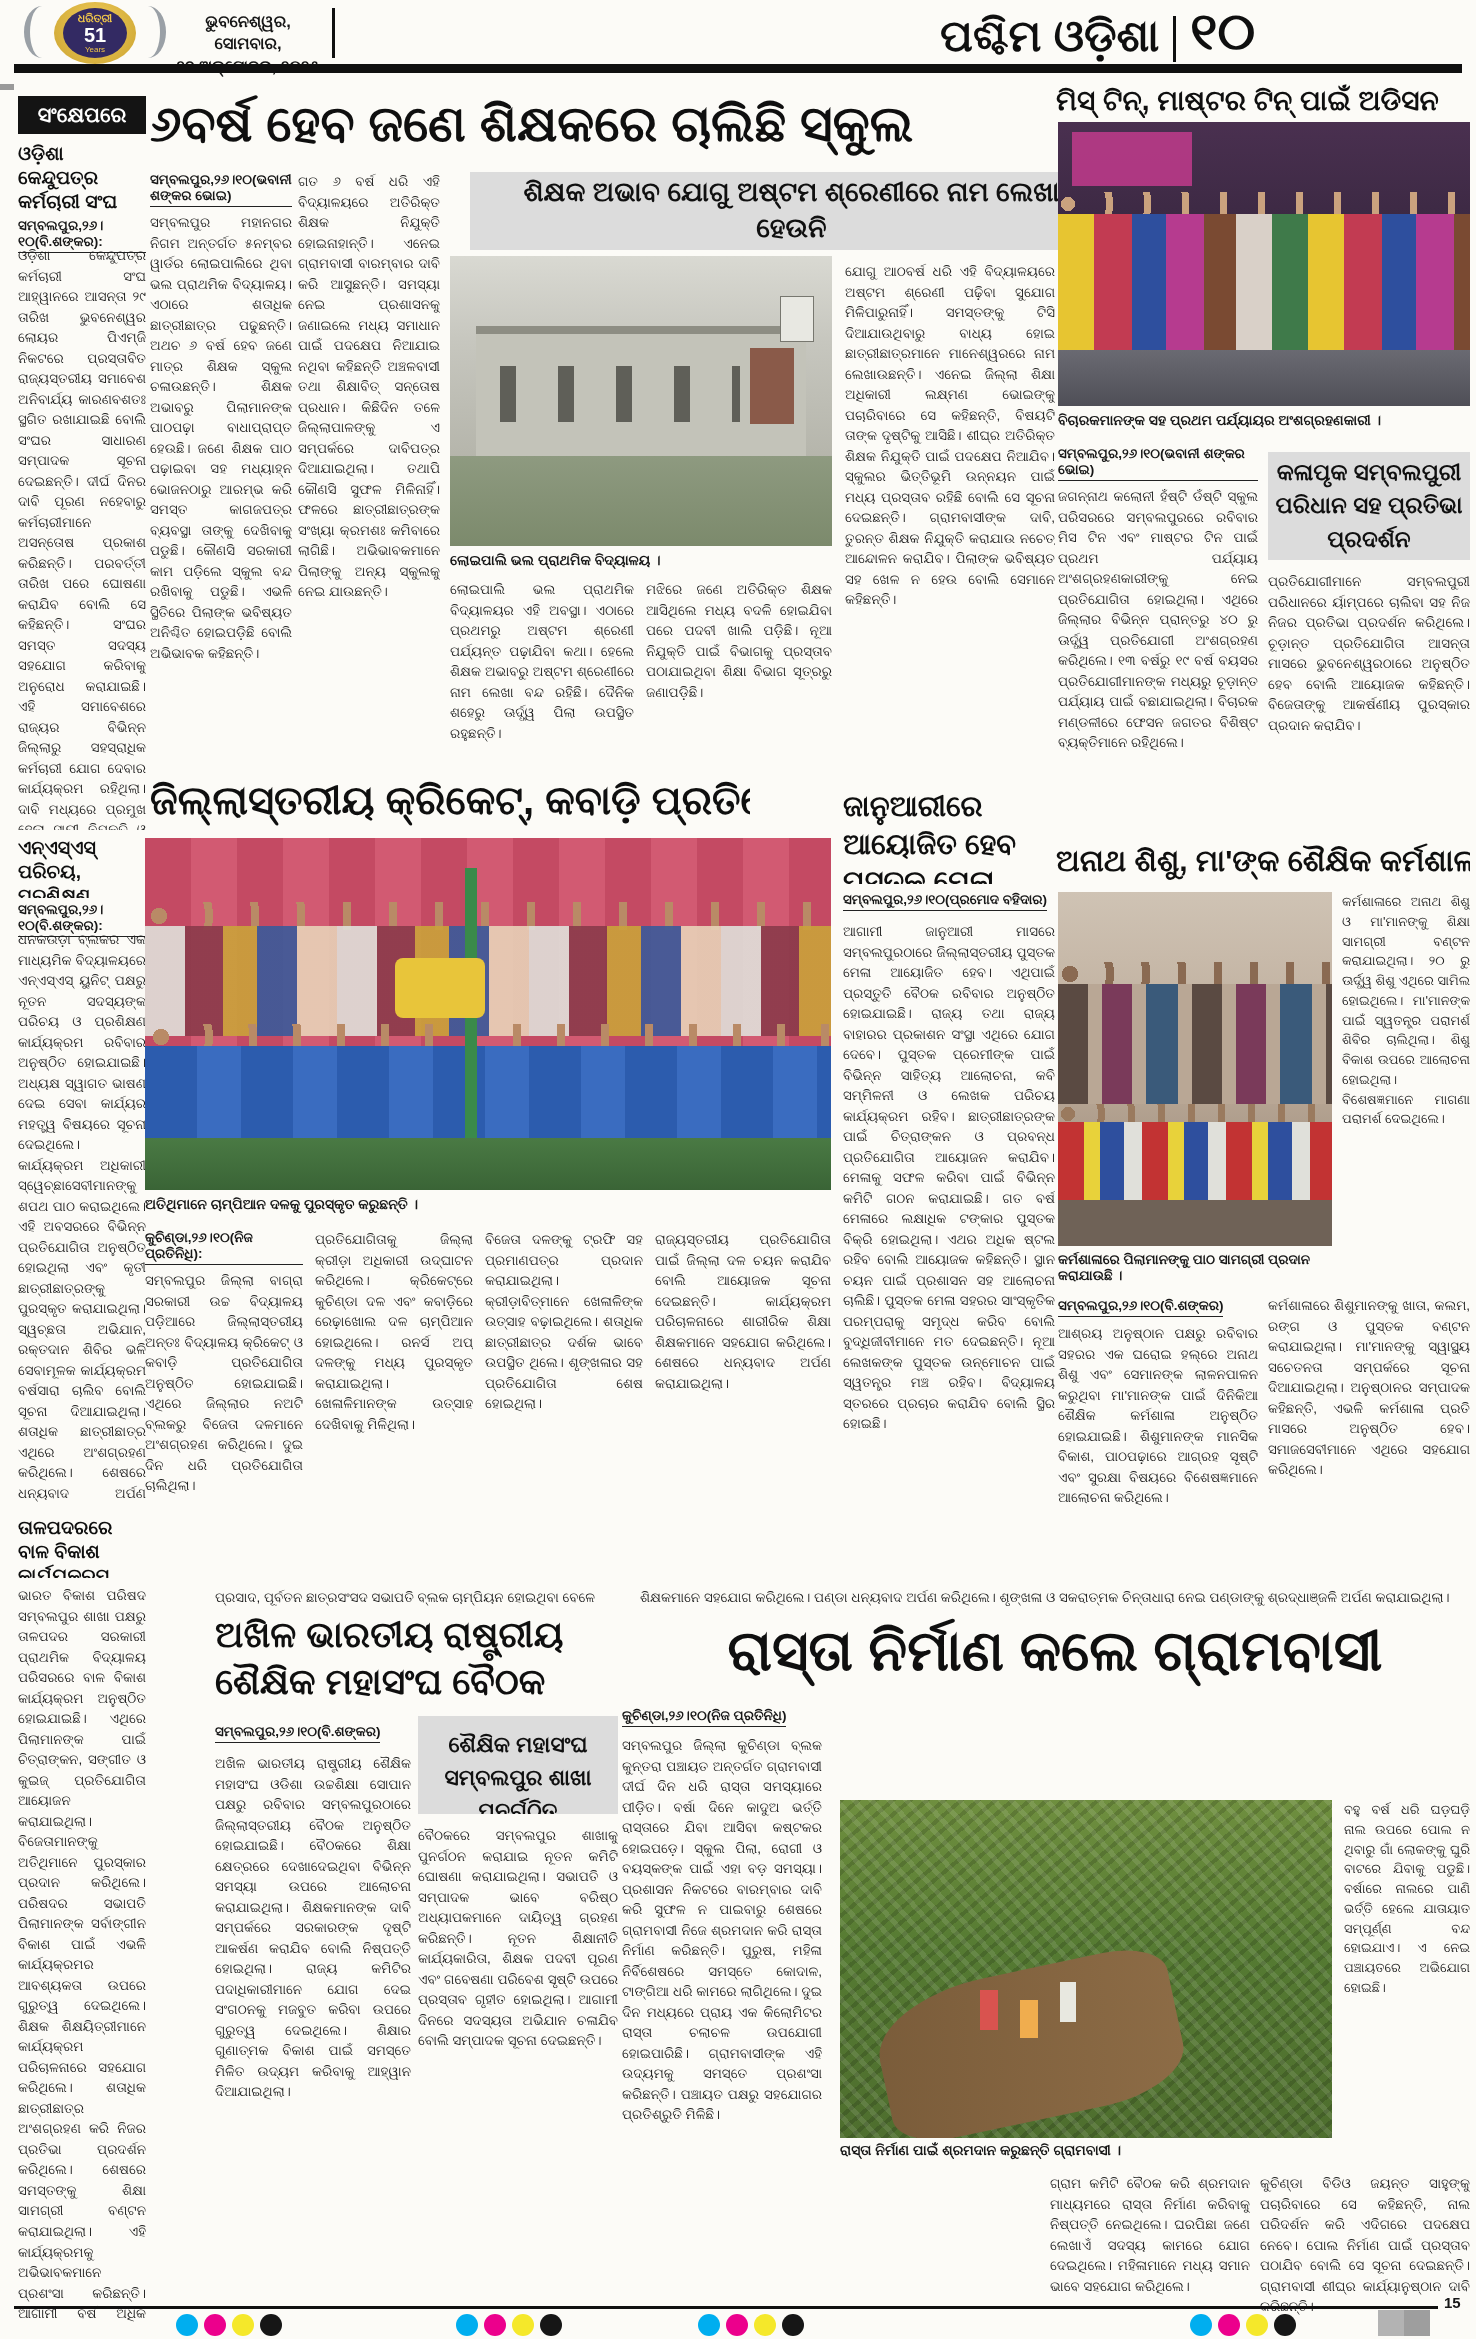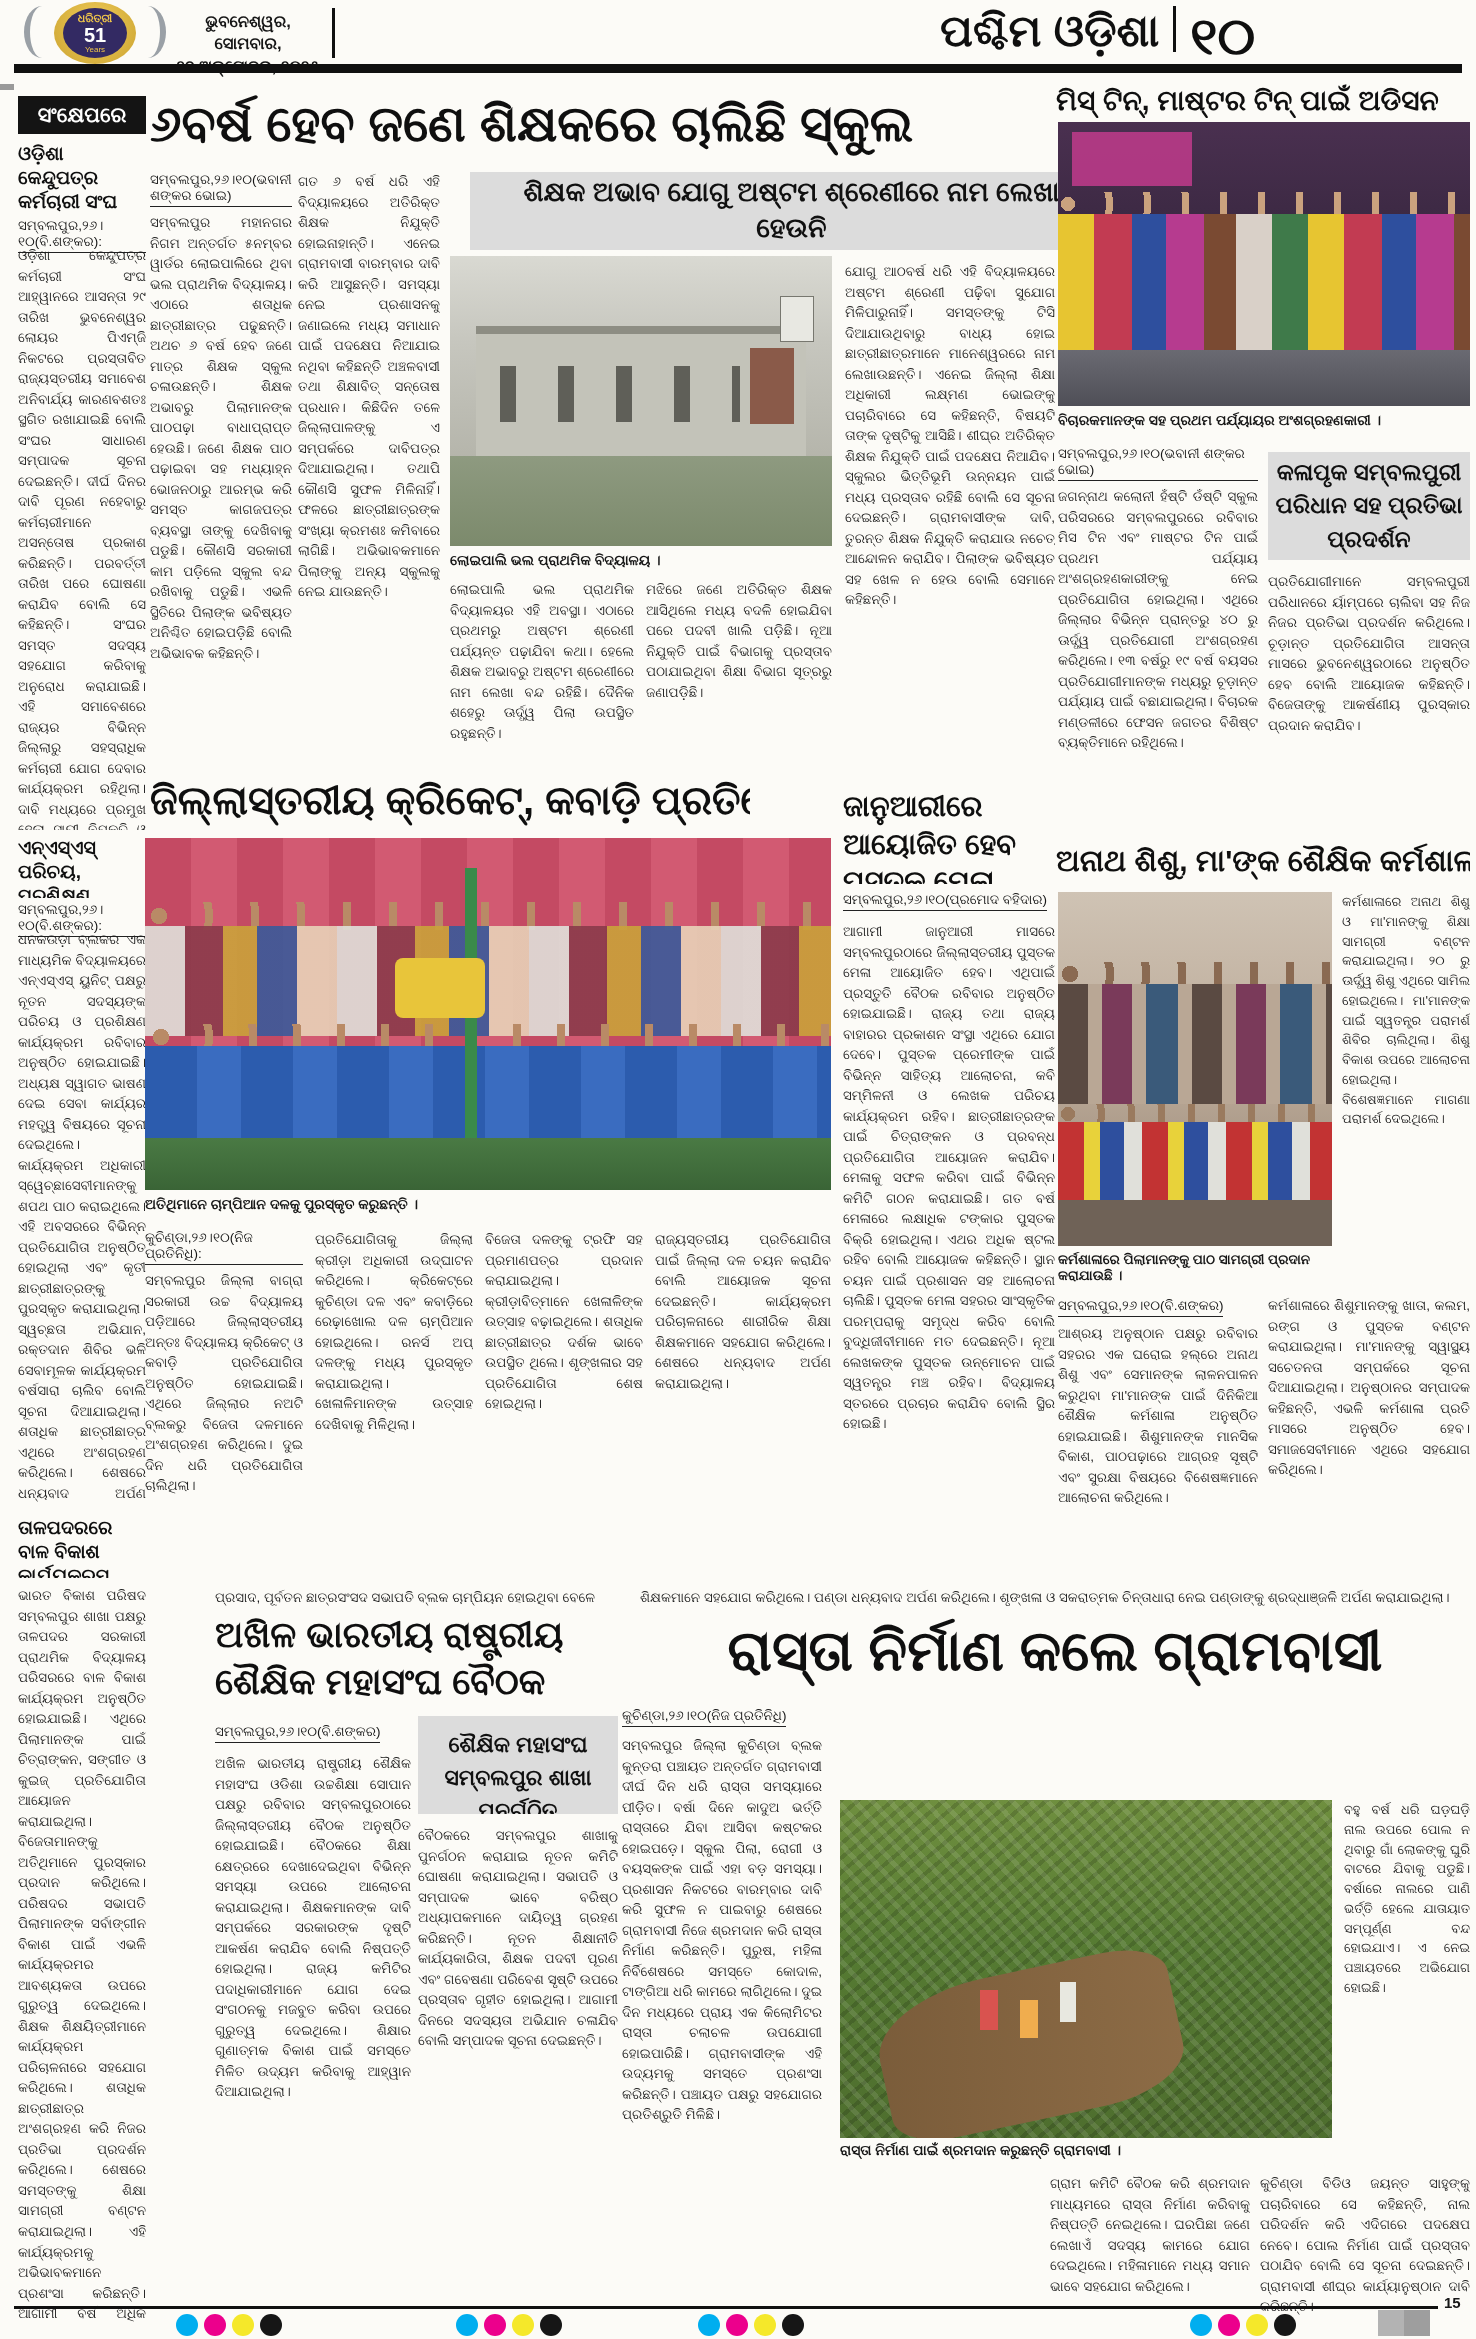--- a/index.html
+++ b/index.html
@@ -2,21 +2,21 @@
 <html><head>
 <meta charset="utf-8">
 <style>
   html,body{margin:0;padding:0;background:#8e8e8e;}
   .page{position:relative;width:1476px;height:2339px;background:#fcfbf7;
         font-family:"Liberation Sans","DejaVu Sans",sans-serif;color:#161616;overflow:hidden;}
   .abs{position:absolute;box-sizing:border-box;}
   .body-text{font-size:13.5px;line-height:1.52;text-align:justify;overflow:hidden;color:#1c1c1c;}
   .headline{font-weight:bold;color:#0f0f0f;overflow:hidden;}
   .nowrap{white-space:nowrap;}
-  .dateline{font-weight:normal;font-size:13.5px;border-bottom:1.5px solid #222;
+  .dateline{font-weight:bold;font-size:13.5px;border-bottom:1.5px solid #222;
             display:inline-block;padding-bottom:2px;margin-bottom:6px;}
   .caption{font-weight:bold;font-size:14px;overflow:hidden;}
   .graybox{background:#dcdcdc;font-weight:bold;text-align:center;color:#101010;overflow:hidden;}
   .blackbox{background:#141414;color:#ffffff;font-weight:bold;text-align:center;overflow:hidden;}
   .rule{background:#101010;}
   .photo{overflow:hidden;}
   .dot{width:22px;height:22px;border-radius:50%;display:inline-block;margin-right:6px;}
   .dots{display:flex;}
   
   .emblem{position:absolute;border-radius:50%;}
@@ -39,21 +39,21 @@
       <div style="color:#f0c64a;font-size:8px;line-height:9px;">Years</div>
     </div>
   </div>
 
   <div class="abs" style="left:170px;top:10px;width:156px;height:48px;font-size:16.5px;font-weight:bold;line-height:1.35;text-align:center;">
     <div>ଭୁବନେଶ୍ୱର, ସୋମବାର,</div>
     <div>୨୭ ଅକ୍ଟୋବର, ୨୦୨୫</div>
   </div>
   <div class="abs rule" style="left:332px;top:8px;width:3px;height:50px;"></div>
 
-  <div class="abs" style="left:940px;top:6px;height:56px;display:flex;align-items:flex-start;gap:14px;">
+  <div class="abs" style="left:940px;top:6px;height:56px;display:flex;align-items:flex-end;gap:14px;">
     <div class="headline nowrap" style="font-size:44px;">ପଶ୍ଚିମ ଓଡ଼ିଶା</div>
     <div class="rule" style="width:3px;height:46px;"></div>
     <div class="headline nowrap" style="font-size:52px;">୧୦</div>
   </div>
 
   <div class="abs rule" style="left:14px;top:64px;width:1448px;height:9px;"></div>
 
   <div class="abs blackbox" style="left:18px;top:96px;width:128px;height:38px;font-size:21px;line-height:38px;">ସଂକ୍ଷେପରେ</div>
 
   <div class="abs headline" style="left:18px;top:142px;width:128px;height:72px;font-size:19px;line-height:1.25;">ଓଡ଼ିଶା କେନ୍ଦୁପତ୍ର କର୍ମଚାରୀ ସଂଘ ସମାବେଶ ସ୍ଥଗିତ</div>

